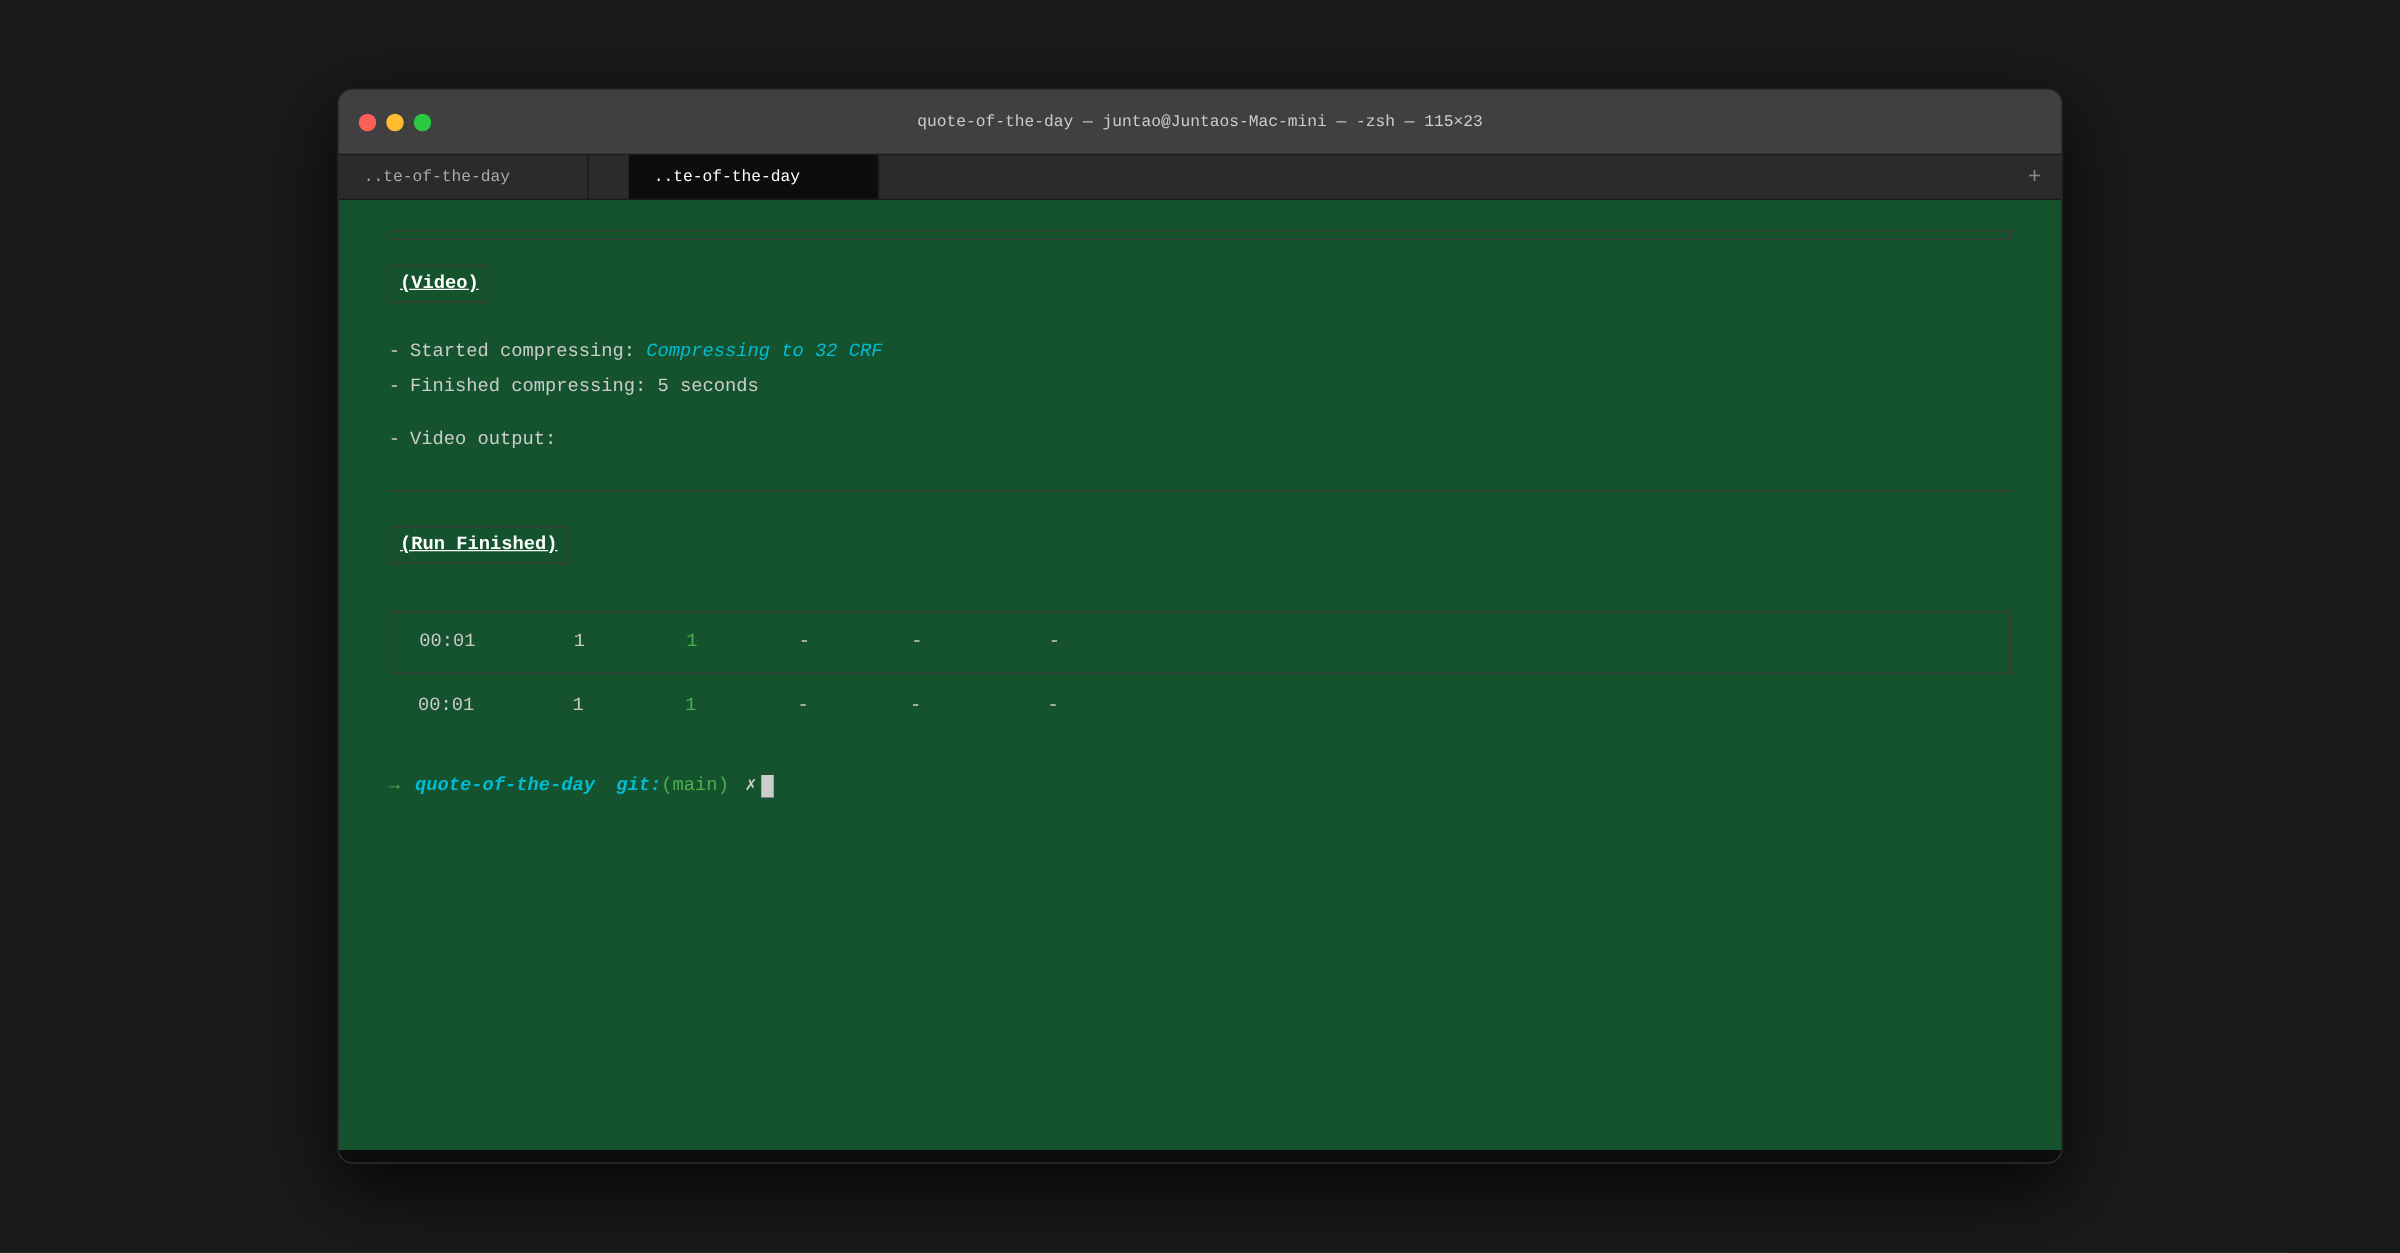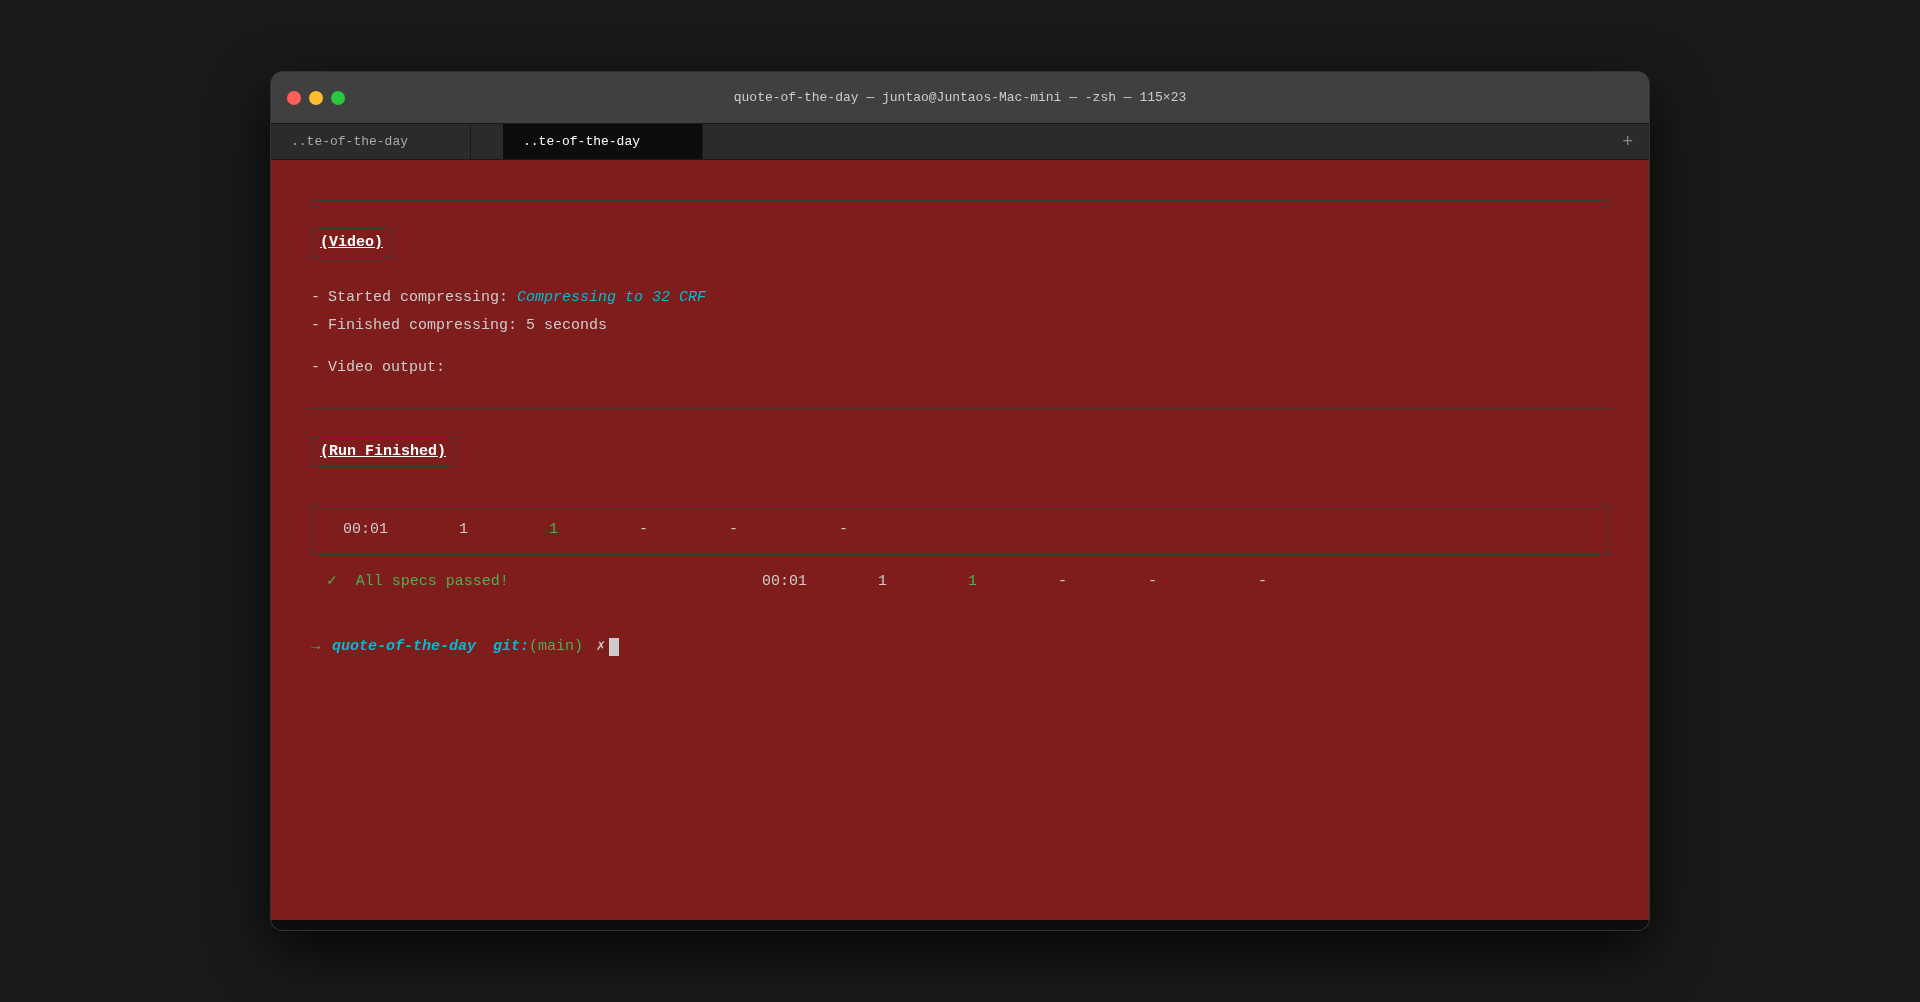--- a/index.html
+++ b/index.html
@@ -91,22 +91,22 @@
       padding: 0 16px;
       color: #888;
       font-size: 18px;
       cursor: pointer;
       height: 100%;
       display: flex;
       align-items: center;
     }
 
     .terminal-content {
-      background: #7f1d1d;
-      padding: 40px 40px 32px 40px;
+      background: #14532d;
+      padding: 24px 40px 32px 40px;
       min-height: 760px;
       color: #cccccc;
       font-size: 15px;
       line-height: 1.6;
     }
 
     .section-box {
       border: 1px solid #3a3a3a;
       display: inline-block;
       padding: 2px 8px;
@@ -153,21 +153,21 @@
 
     .table-header {
       display: flex;
       align-items: center;
       color: #aaaaaa;
       font-size: 15px;
       padding: 0 16px 10px 16px;
     }
 
     .col-spec { flex: 0 0 420px; }
-    .col-time { flex: 0 0 90px; text-align: right; padding-right: 30px; }
+    .col-time { flex: 0 0 90px; text-align: center; padding-right: 30px; }
     .col-tests { flex: 0 0 80px; text-align: right; padding-right: 30px; }
     .col-passing { flex: 0 0 90px; text-align: right; padding-right: 30px; }
     .col-failing { flex: 0 0 90px; text-align: right; padding-right: 30px; }
     .col-pending { flex: 0 0 90px; text-align: right; padding-right: 30px; }
     .col-skipped { flex: 0 0 80px; text-align: right; }
 
     .table-row-bordered {
       border: 1px solid #3a3a3a;
       display: flex;
       align-items: center;
@@ -347,24 +347,20 @@
           </div>
           <div class="col-pending">
             <span class="dash-val">-</span>
           </div>
           <div class="col-skipped">
             <span class="dash-val">-</span>
           </div>
         </div>
 
         <div class="table-row-summary">
-          <div class="col-spec">
-            <span class="checkmark">✓</span>
-            <span class="spec-name-green">All specs passed!</span>
-          </div>
           <div class="col-time">
             <span class="time-val">00:01</span>
           </div>
           <div class="col-tests">
             <span class="num-val">1</span>
           </div>
           <div class="col-passing">
             <span class="num-val-green">1</span>
           </div>
           <div class="col-failing">

